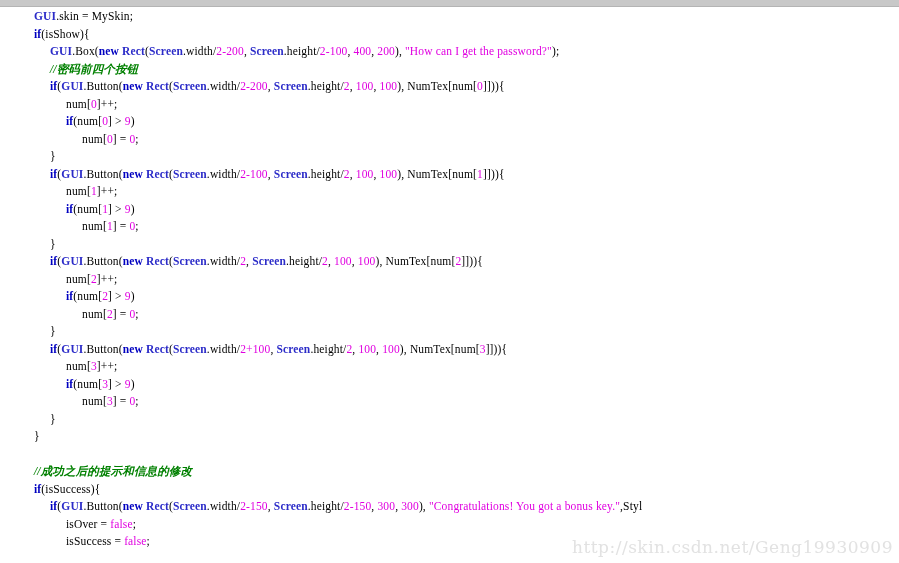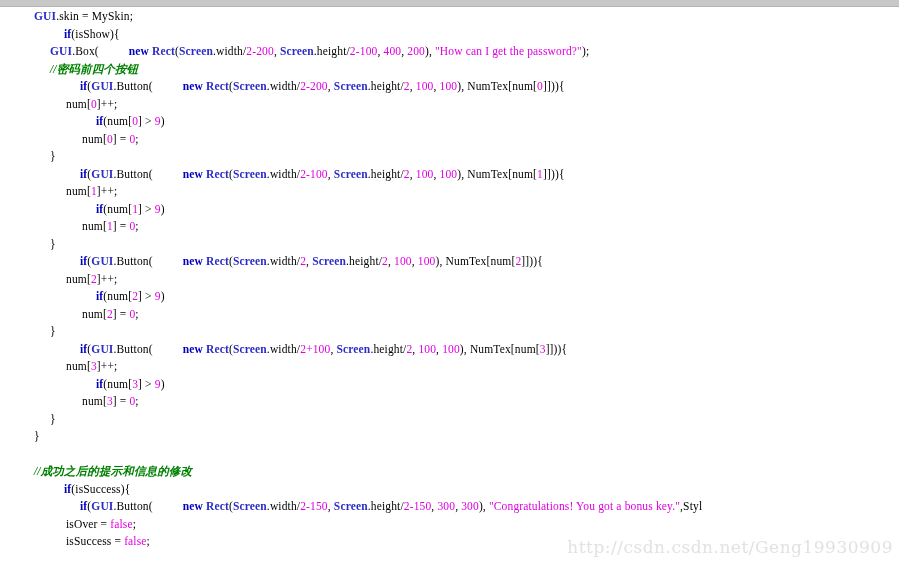--- a/index.html
+++ b/index.html
@@ -38,21 +38,21 @@
   .line {
     height: 17.5px;
     line-height: 17.5px;
     font-size: 11.5px;
     letter-spacing: 0.15px;
     color: #000000;
     white-space: pre;
     padding-left: 18px;
   }
 
-  .kw   { color: #0000c0; font-weight: bold; margin-left: 30px; }
+  .kw   { color: #0000c0; font-weight: bold; }
   .type { color: #2b2bc8; font-weight: bold; }
   .num  { color: #e000e0; margin-top: 8px; }
   .str  { color: #e000e0; }
   .cmt  { color: #008000; font-style: italic; font-weight: bold; }
   .pl   { color: #000000; }
 
   #watermark {
     position: absolute;
     right: 6px;
     bottom: 6px;
@@ -64,13 +64,13 @@
     pointer-events: none;
   }
 </style>
 </head>
 <body>
 
 <div id="top-scrollbar"></div>
 
 <div id="code-area"><div class="line" style="padding-left: 34px;"><span class="type">GUI</span><span class="pl">.skin = MySkin;</span></div><div class="line" style="padding-left: 34px;"><span class="kw">if</span><span class="pl">(isShow){</span></div><div class="line" style="padding-left: 50px;"><span class="type">GUI</span><span class="pl">.Box(</span><span class="kw">new</span><span class="pl"> </span><span class="type">Rect</span><span class="pl">(</span><span class="type">Screen</span><span class="pl">.width/</span><span class="num">2-200</span><span class="pl">, </span><span class="type">Screen</span><span class="pl">.height/</span><span class="num">2-100</span><span class="pl">, </span><span class="num">400</span><span class="pl">, </span><span class="num">200</span><span class="pl">), </span><span class="str">"How can I get the password?"</span><span class="pl">);</span></div><div class="line" style="padding-left: 50px;"><span class="cmt">//密码前四个按钮</span></div><div class="line" style="padding-left: 50px;"><span class="kw">if</span><span class="pl">(</span><span class="type">GUI</span><span class="pl">.Button(</span><span class="kw">new</span><span class="pl"> </span><span class="type">Rect</span><span class="pl">(</span><span class="type">Screen</span><span class="pl">.width/</span><span class="num">2-200</span><span class="pl">, </span><span class="type">Screen</span><span class="pl">.height/</span><span class="num">2</span><span class="pl">, </span><span class="num">100</span><span class="pl">, </span><span class="num">100</span><span class="pl">), NumTex[num[</span><span class="num">0</span><span class="pl">]])){</span></div><div class="line" style="padding-left: 66px;"><span class="pl">num[</span><span class="num">0</span><span class="pl">]++;</span></div><div class="line" style="padding-left: 66px;"><span class="kw">if</span><span class="pl">(num[</span><span class="num">0</span><span class="pl">] &gt; </span><span class="num">9</span><span class="pl">)</span></div><div class="line" style="padding-left: 82px;"><span class="pl">num[</span><span class="num">0</span><span class="pl">] = </span><span class="num">0</span><span class="pl">;</span></div><div class="line" style="padding-left: 50px;"><span class="pl">}</span></div><div class="line" style="padding-left: 50px;"><span class="kw">if</span><span class="pl">(</span><span class="type">GUI</span><span class="pl">.Button(</span><span class="kw">new</span><span class="pl"> </span><span class="type">Rect</span><span class="pl">(</span><span class="type">Screen</span><span class="pl">.width/</span><span class="num">2-100</span><span class="pl">, </span><span class="type">Screen</span><span class="pl">.height/</span><span class="num">2</span><span class="pl">, </span><span class="num">100</span><span class="pl">, </span><span class="num">100</span><span class="pl">), NumTex[num[</span><span class="num">1</span><span class="pl">]])){</span></div><div class="line" style="padding-left: 66px;"><span class="pl">num[</span><span class="num">1</span><span class="pl">]++;</span></div><div class="line" style="padding-left: 66px;"><span class="kw">if</span><span class="pl">(num[</span><span class="num">1</span><span class="pl">] &gt; </span><span class="num">9</span><span class="pl">)</span></div><div class="line" style="padding-left: 82px;"><span class="pl">num[</span><span class="num">1</span><span class="pl">] = </span><span class="num">0</span><span class="pl">;</span></div><div class="line" style="padding-left: 50px;"><span class="pl">}</span></div><div class="line" style="padding-left: 50px;"><span class="kw">if</span><span class="pl">(</span><span class="type">GUI</span><span class="pl">.Button(</span><span class="kw">new</span><span class="pl"> </span><span class="type">Rect</span><span class="pl">(</span><span class="type">Screen</span><span class="pl">.width/</span><span class="num">2</span><span class="pl">, </span><span class="type">Screen</span><span class="pl">.height/</span><span class="num">2</span><span class="pl">, </span><span class="num">100</span><span class="pl">, </span><span class="num">100</span><span class="pl">), NumTex[num[</span><span class="num">2</span><span class="pl">]])){</span></div><div class="line" style="padding-left: 66px;"><span class="pl">num[</span><span class="num">2</span><span class="pl">]++;</span></div><div class="line" style="padding-left: 66px;"><span class="kw">if</span><span class="pl">(num[</span><span class="num">2</span><span class="pl">] &gt; </span><span class="num">9</span><span class="pl">)</span></div><div class="line" style="padding-left: 82px;"><span class="pl">num[</span><span class="num">2</span><span class="pl">] = </span><span class="num">0</span><span class="pl">;</span></div><div class="line" style="padding-left: 50px;"><span class="pl">}</span></div><div class="line" style="padding-left: 50px;"><span class="kw">if</span><span class="pl">(</span><span class="type">GUI</span><span class="pl">.Button(</span><span class="kw">new</span><span class="pl"> </span><span class="type">Rect</span><span class="pl">(</span><span class="type">Screen</span><span class="pl">.width/</span><span class="num">2+100</span><span class="pl">, </span><span class="type">Screen</span><span class="pl">.height/</span><span class="num">2</span><span class="pl">, </span><span class="num">100</span><span class="pl">, </span><span class="num">100</span><span class="pl">), NumTex[num[</span><span class="num">3</span><span class="pl">]])){</span></div><div class="line" style="padding-left: 66px;"><span class="pl">num[</span><span class="num">3</span><span class="pl">]++;</span></div><div class="line" style="padding-left: 66px;"><span class="kw">if</span><span class="pl">(num[</span><span class="num">3</span><span class="pl">] &gt; </span><span class="num">9</span><span class="pl">)</span></div><div class="line" style="padding-left: 82px;"><span class="pl">num[</span><span class="num">3</span><span class="pl">] = </span><span class="num">0</span><span class="pl">;</span></div><div class="line" style="padding-left: 50px;"><span class="pl">}</span></div><div class="line" style="padding-left: 34px;"><span class="pl">}</span></div><div class="line" style="padding-left: 18px;">&nbsp;</div><div class="line" style="padding-left: 34px;"><span class="cmt">//成功之后的提示和信息的修改</span></div><div class="line" style="padding-left: 34px;"><span class="kw">if</span><span class="pl">(isSuccess){</span></div><div class="line" style="padding-left: 50px;"><span class="kw">if</span><span class="pl">(</span><span class="type">GUI</span><span class="pl">.Button(</span><span class="kw">new</span><span class="pl"> </span><span class="type">Rect</span><span class="pl">(</span><span class="type">Screen</span><span class="pl">.width/</span><span class="num">2-150</span><span class="pl">, </span><span class="type">Screen</span><span class="pl">.height/</span><span class="num">2-150</span><span class="pl">, </span><span class="num">300</span><span class="pl">, </span><span class="num">300</span><span class="pl">), </span><span class="str">"Congratulations! You got a bonus key."</span><span class="pl">,Styl</span></div><div class="line" style="padding-left: 66px;"><span class="pl">isOver = </span><span class="num">false</span><span class="pl">;</span></div><div class="line" style="padding-left: 66px;"><span class="pl">isSuccess = </span><span class="num">false</span><span class="pl">;</span></div><div class="line" style="padding-left: 18px;">&nbsp;</div></div>
 
-<div id="watermark">http://csdn.csdn.net/Geng19930909</div>
+<div id="watermark">http://skin.csdn.net/Geng19930909</div>
 
 </body></html>

